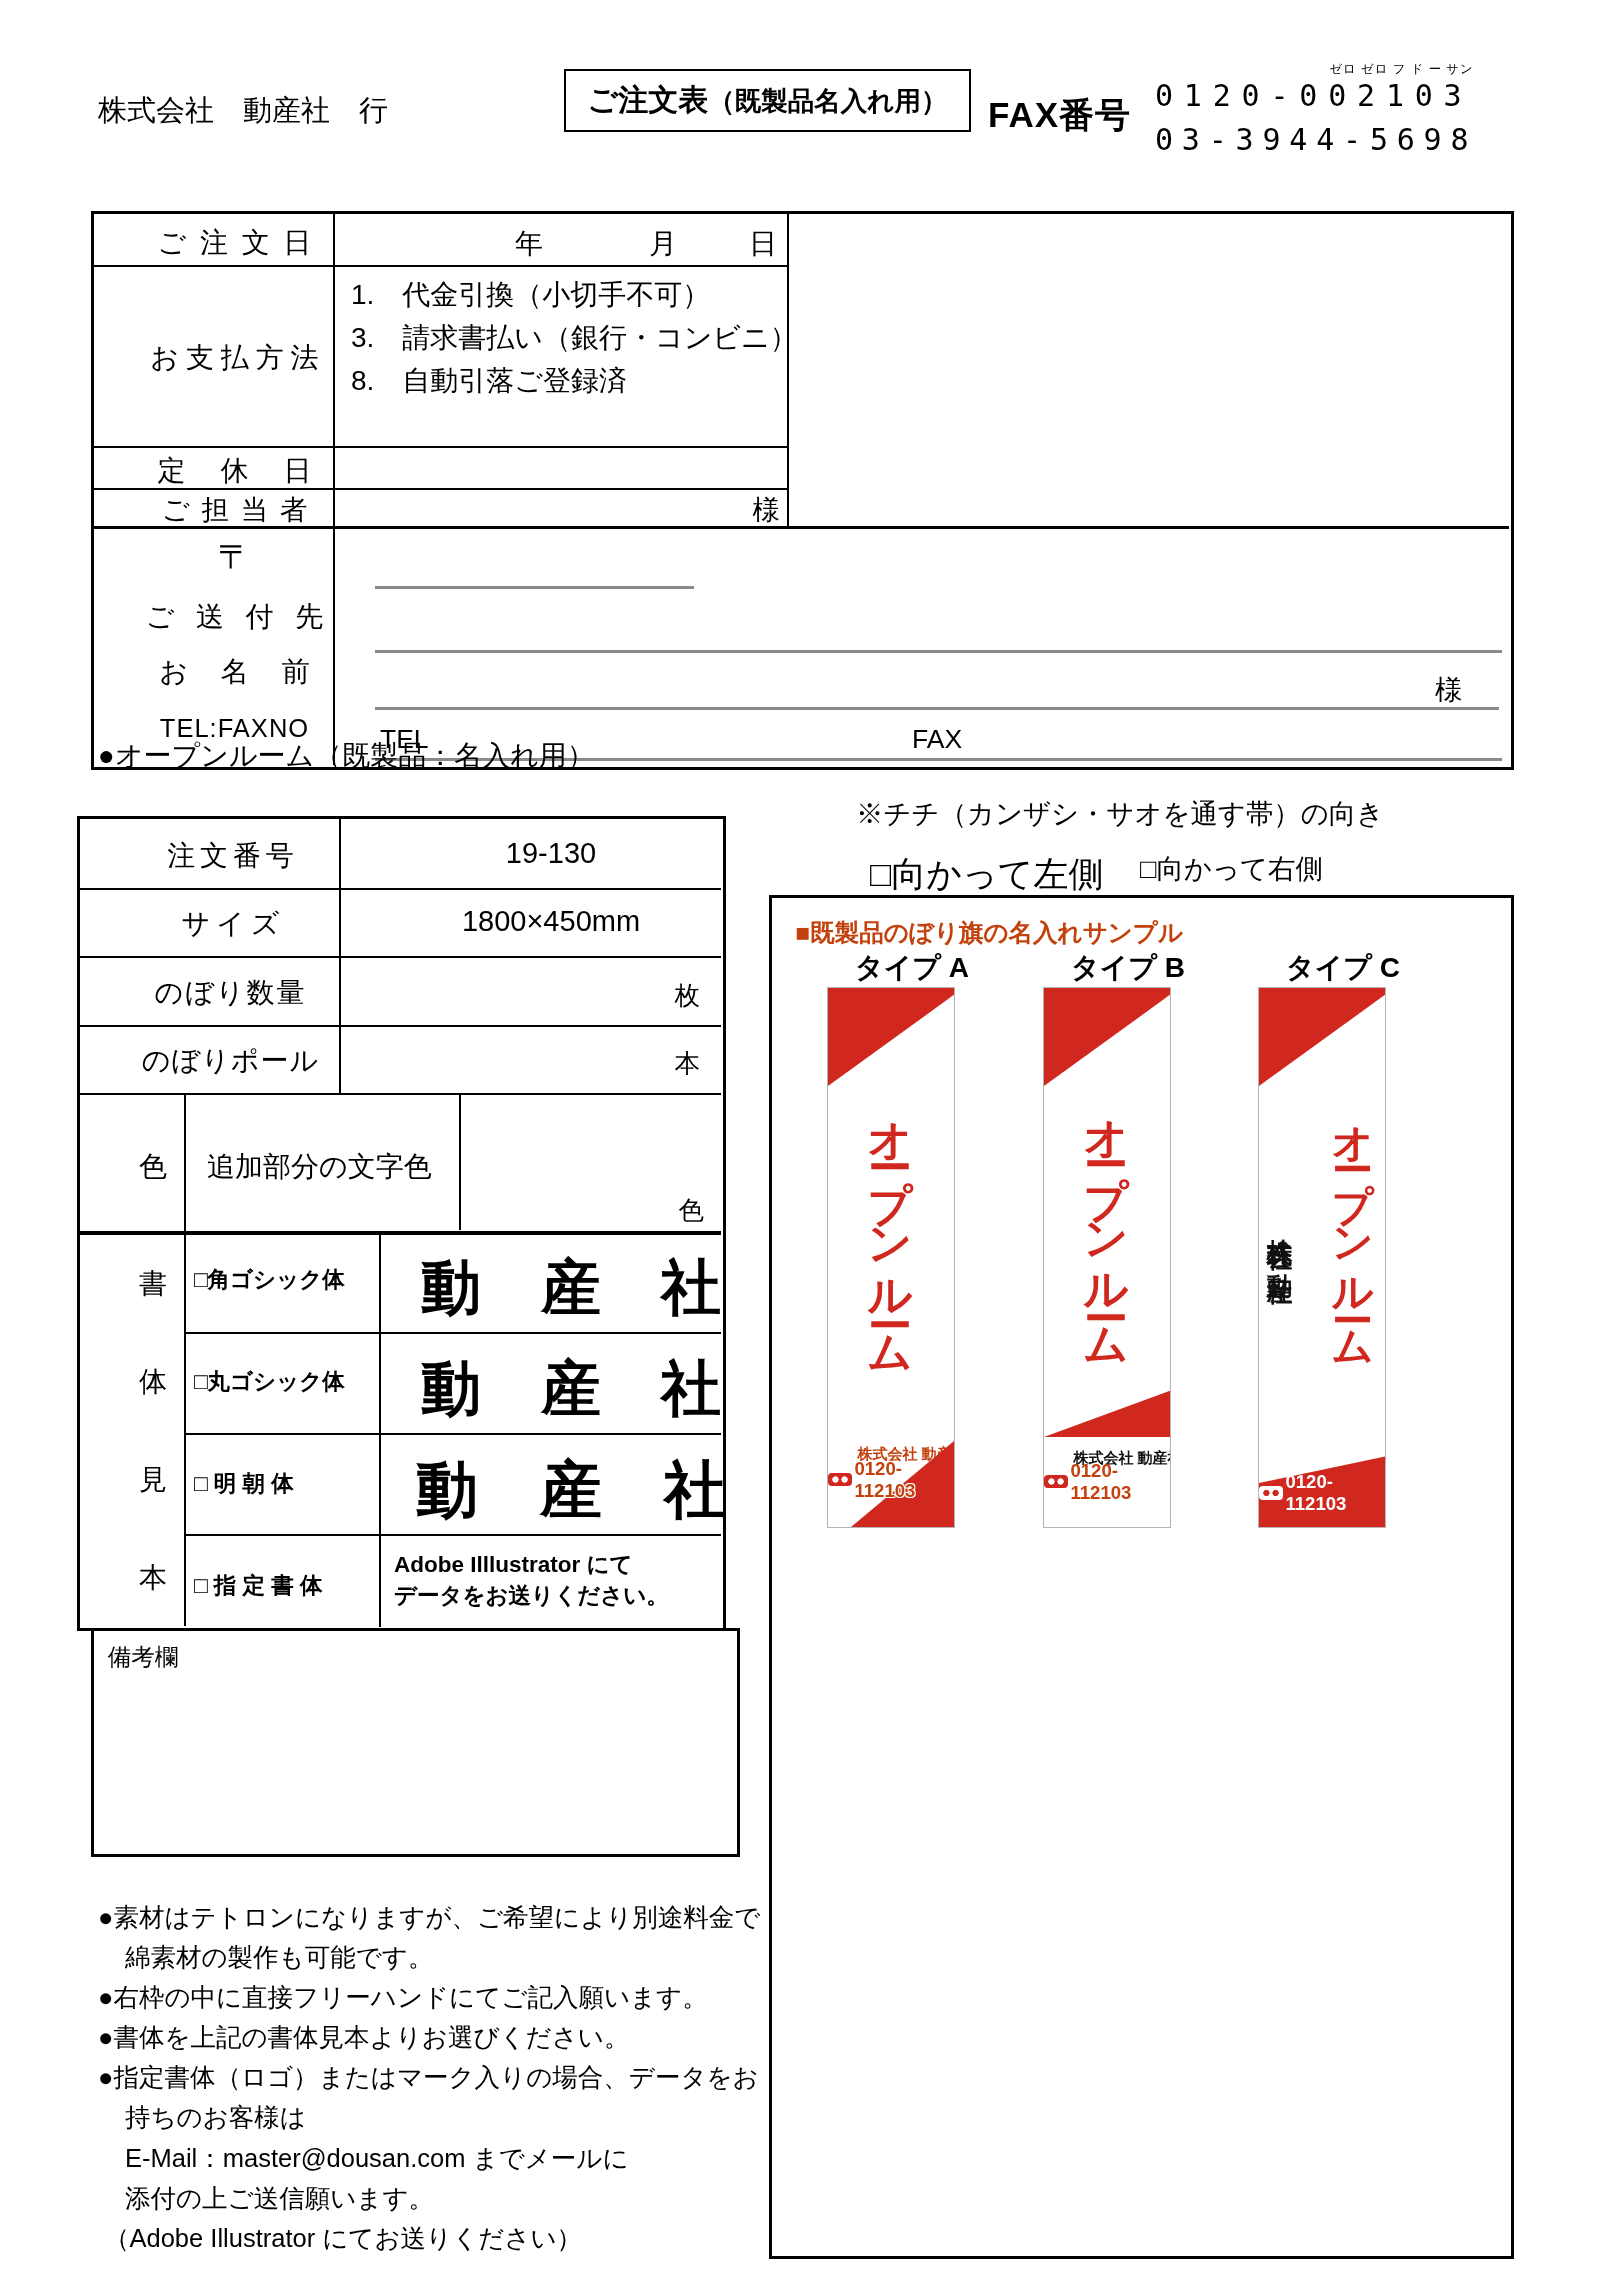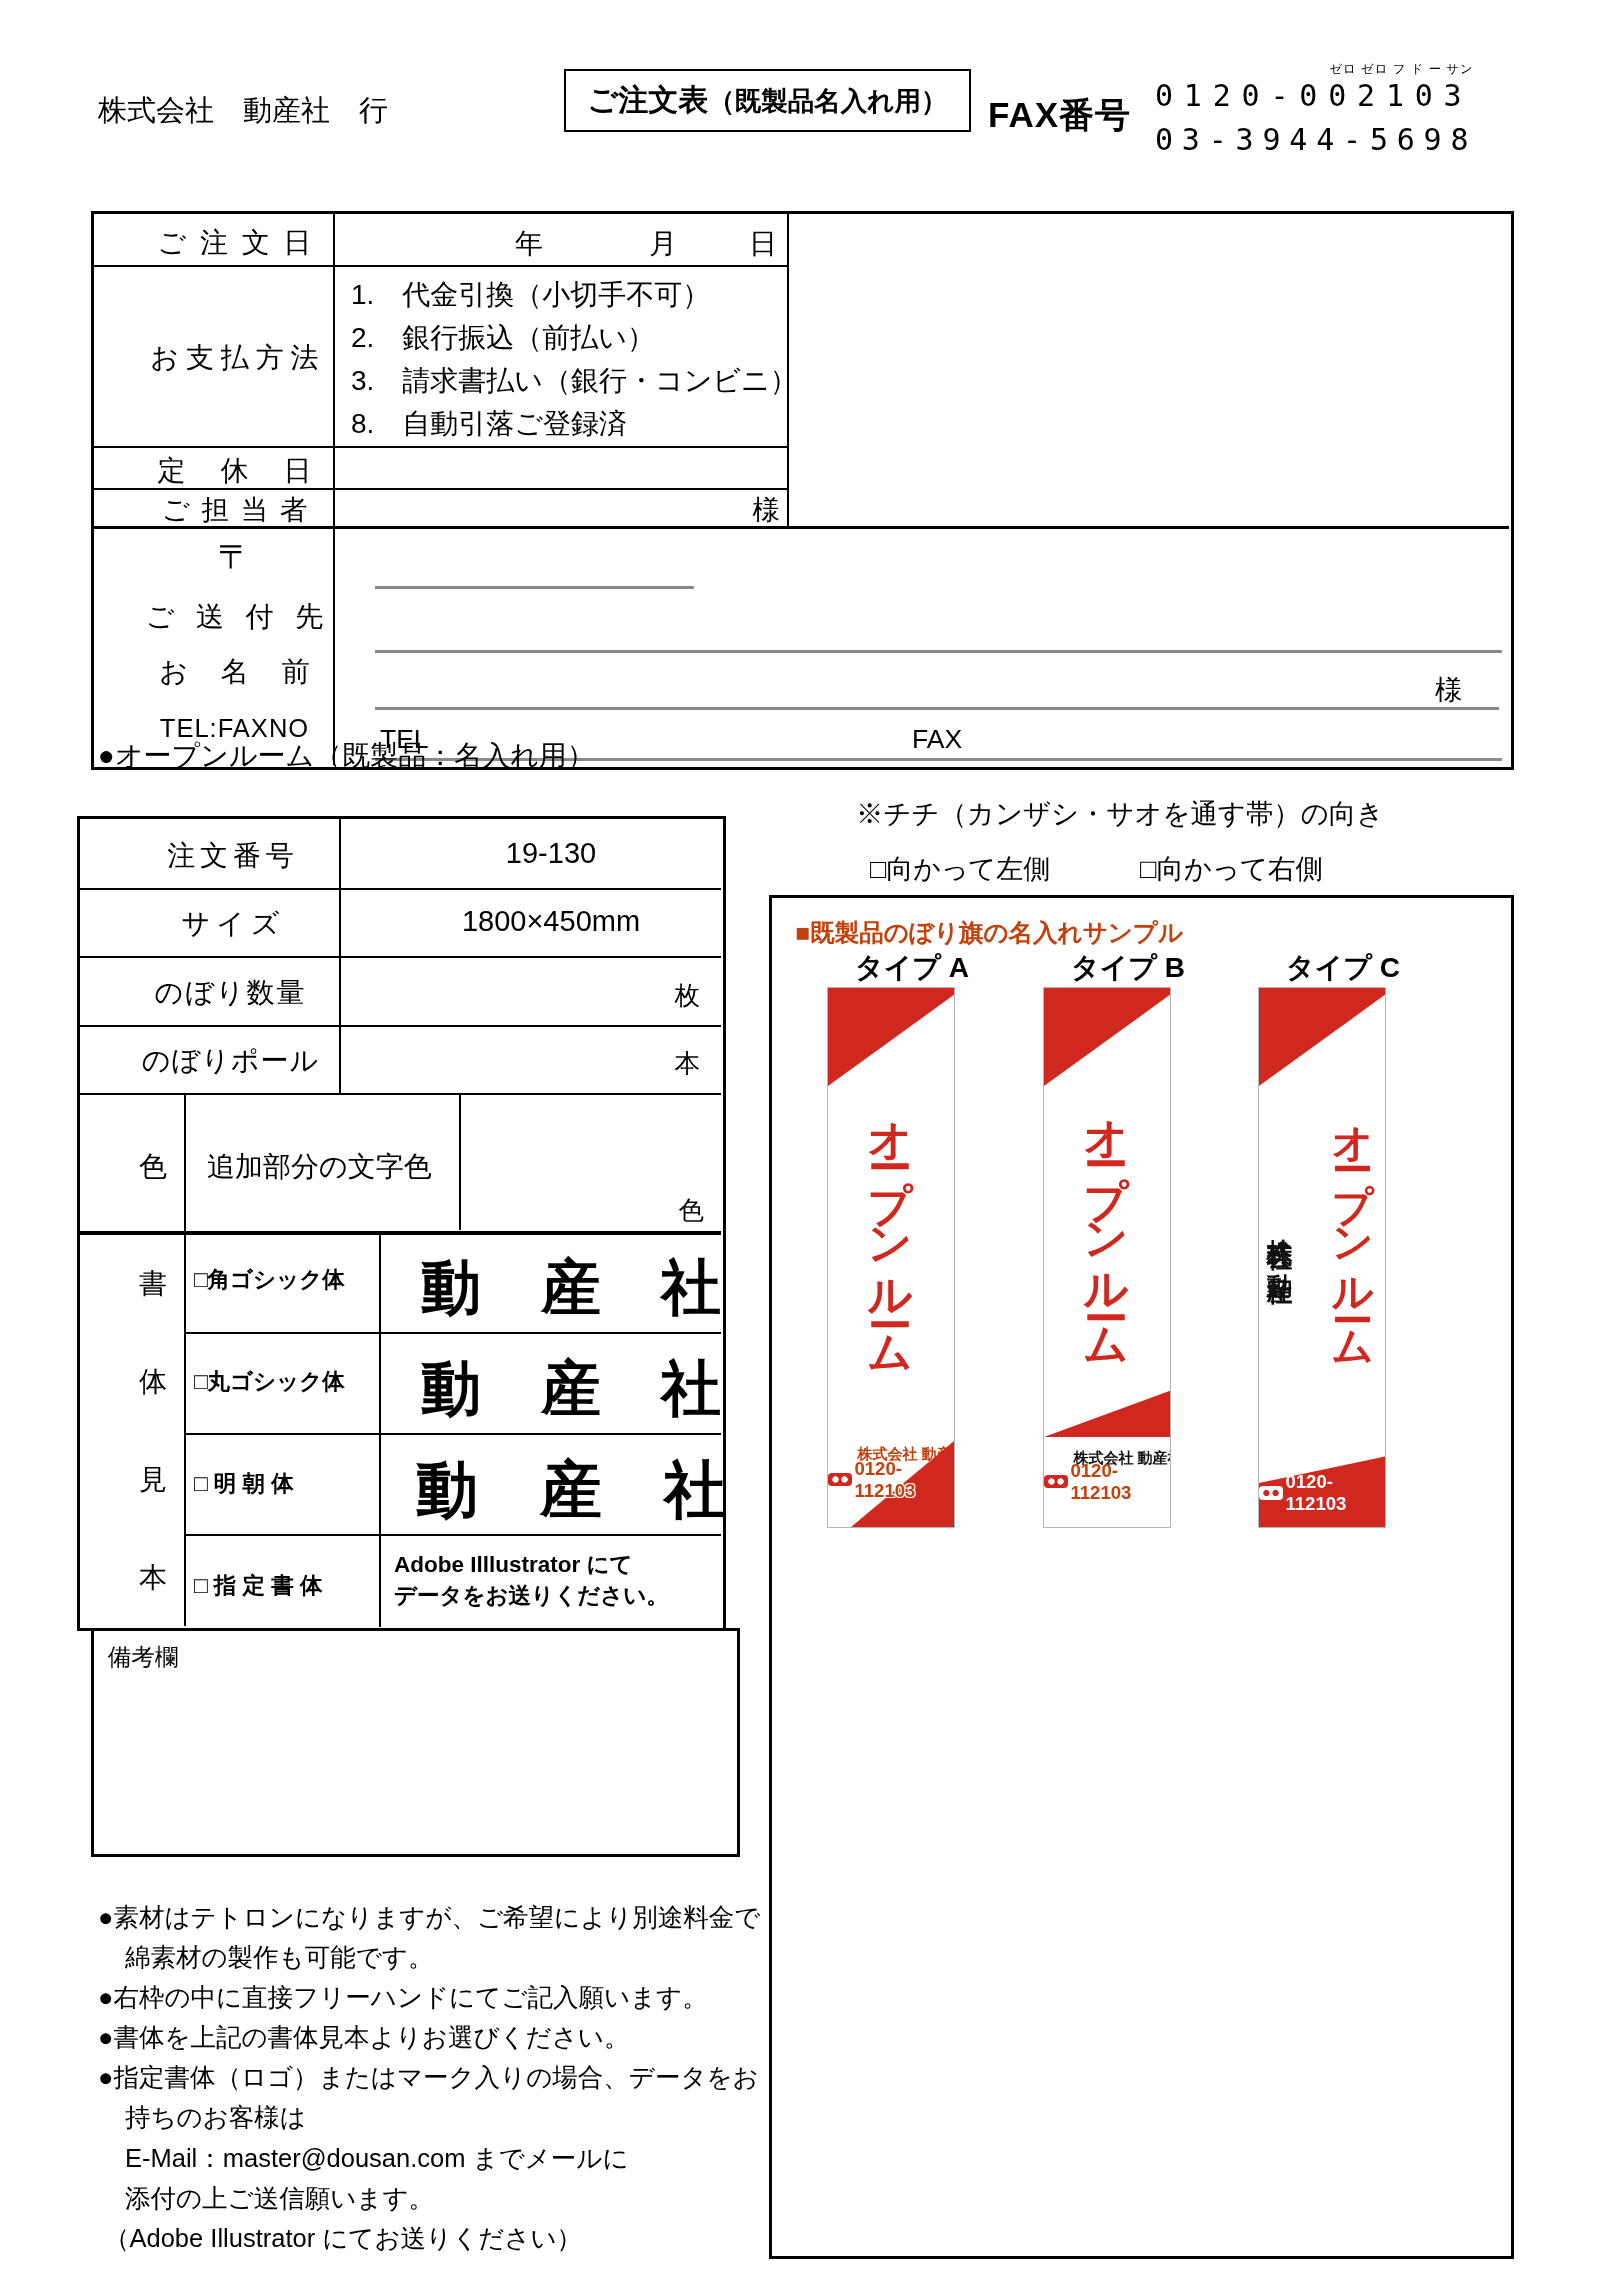--- a/index.html
+++ b/index.html
@@ -59,21 +59,20 @@
     <div class="vl" style="left:693px;top:0;height:315px;"></div>
 
     <div class="abs center" style="left:0;top:9.8px;width:239px;font-size:28px;letter-spacing:13.7px;text-indent:13.7px;">ご注文日</div>
     <span class="abs" style="left:421px;top:10.8px;font-size:28px;">年</span>
     <span class="abs" style="left:555px;top:10.8px;font-size:28px;">月</span>
     <span class="abs" style="left:655px;top:10.8px;font-size:28px;">日</span>
 
     <div class="abs center" style="left:0;top:125px;width:239px;font-size:28px;letter-spacing:6.9px;text-indent:6.9px;">お支払方法</div>
     <div class="abs" style="left:257px;top:59px;font-size:28px;line-height:43px;white-space:nowrap;">
       <div>1.　代金引換（小切手不可）</div>
-      <div>2.　銀行振込（前払い）</div>
       <div>3.　請求書払い（銀行・コンビニ）</div>
       <div>8.　自動引落ご登録済</div>
     </div>
 
     <div class="abs center" style="left:0;top:238px;width:239px;font-size:28px;letter-spacing:35px;text-indent:35px;">定休日</div>
 
     <div class="abs center" style="left:0;top:278px;width:239px;font-size:27.4px;letter-spacing:11.8px;text-indent:11.8px;">ご担当者</div>
     <div class="abs" style="left:588px;top:278px;width:98px;text-align:right;font-size:27.4px;">様</div>
 
     <div class="abs center" style="left:0;top:321px;width:239px;font-size:33px;">〒</div>
@@ -152,21 +151,21 @@
   <div class="note-line" style="left:125px;top:1940px;">綿素材の製作も可能です。</div>
   <div class="note-line" style="left:98px;top:1980px;">●右枠の中に直接フリーハンドにてご記入願います。</div>
   <div class="note-line" style="left:98px;top:2020px;">●書体を上記の書体見本よりお選びください。</div>
   <div class="note-line" style="left:98px;top:2060px;">●指定書体（ロゴ）またはマーク入りの場合、データをお</div>
   <div class="note-line" style="left:125px;top:2100px;">持ちのお客様は</div>
   <div class="note-line" style="left:125px;top:2141px;">E-Mail：master@dousan.com までメールに</div>
   <div class="note-line" style="left:125px;top:2181px;">添付の上ご送信願います。</div>
   <div class="note-line" style="left:104px;top:2221px;">（Adobe Illustrator にてお送りください）</div>
 
   <div class="abs" style="left:856px;top:796px;font-size:27.4px;white-space:nowrap;">※チチ（カンザシ・サオを通す帯）の向き</div>
-  <div class="abs" style="left:870px;top:851px;font-size:27px;white-space:nowrap;">□向かって左側</div>
+  <div class="abs" style="left:870px;top:851px;font-size:35px;white-space:nowrap;">□向かって左側</div>
   <div class="abs" style="left:1140px;top:851px;font-size:27.4px;white-space:nowrap;">□向かって右側</div>
 
   <div class="box" style="left:769px;top:895px;width:745px;height:1364px;">
     <div class="abs bold red" style="left:23.5px;top:17.6px;font-size:24.5px;">■既製品のぼり旗の名入れサンプル</div>
 
     <div class="abs center bold" style="left:55px;top:51px;width:128px;font-size:28px;">タイプ A</div>
     <div class="abs center bold" style="left:271px;top:51px;width:128px;font-size:28px;">タイプ B</div>
     <div class="abs center bold" style="left:486px;top:51px;width:128px;font-size:28px;">タイプ C</div>
 
     <div class="banner" style="left:55px;top:89px;">

